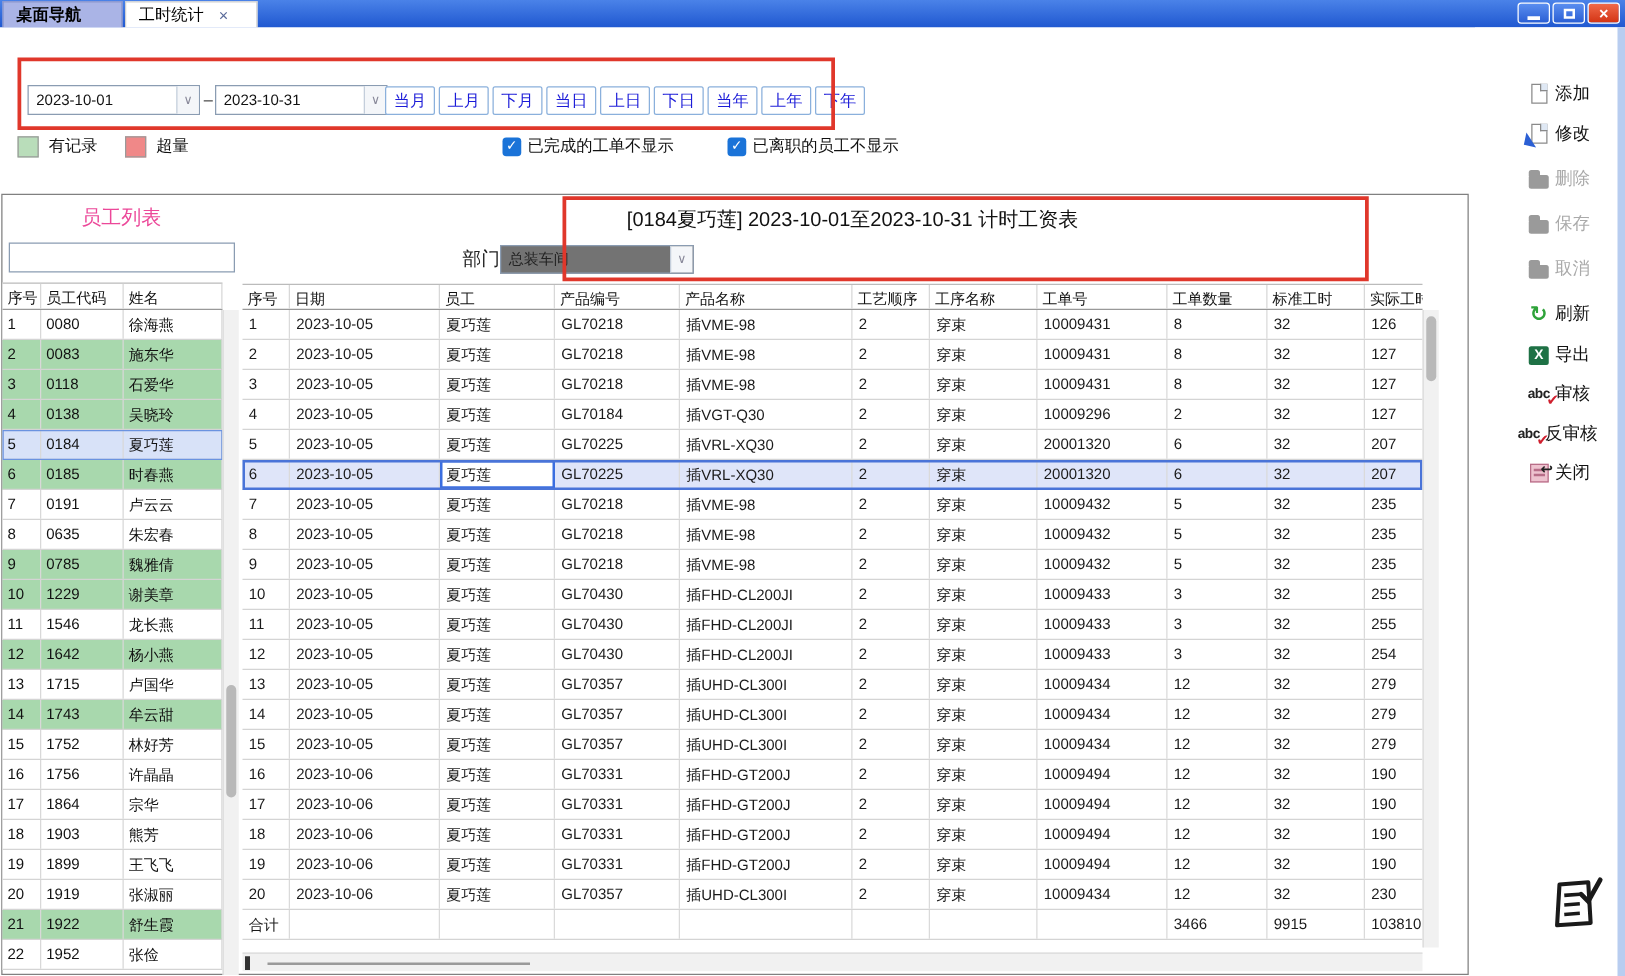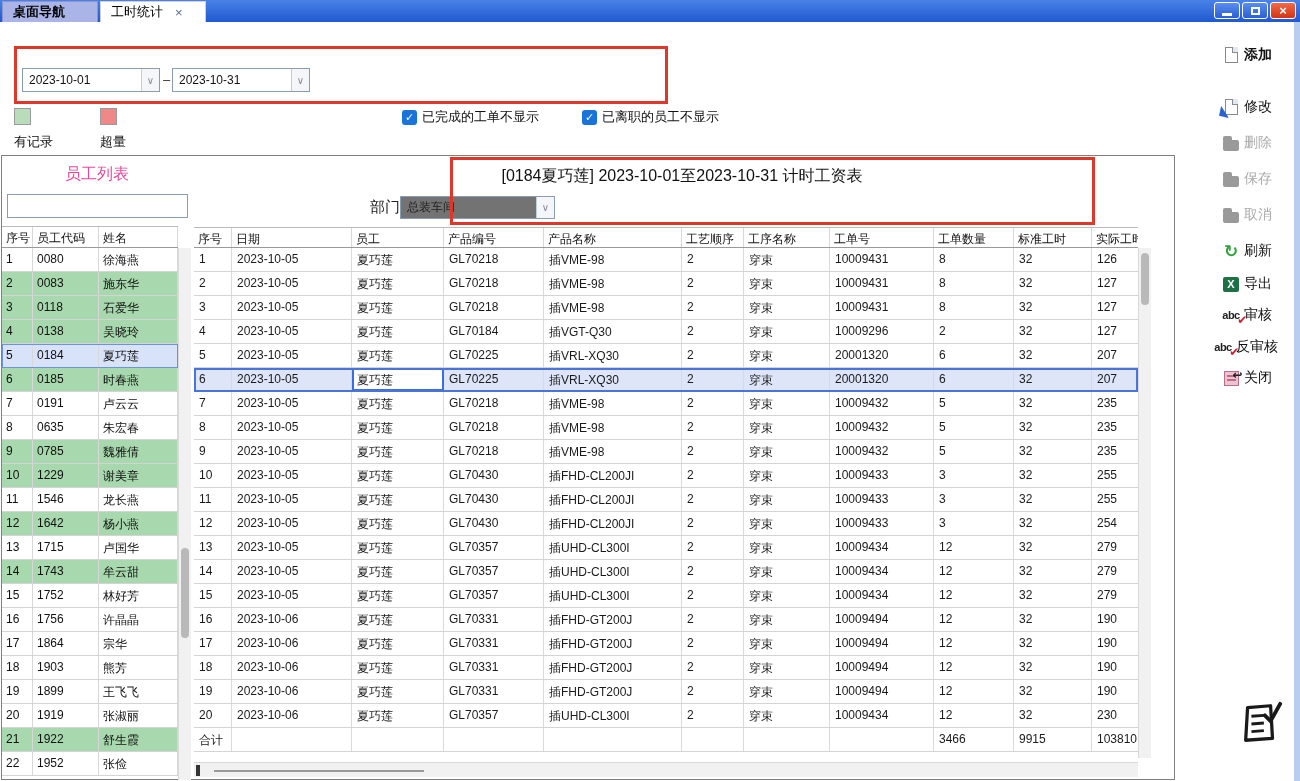--- a/index.html
+++ b/index.html
@@ -34,21 +34,21 @@
   .combo { position:absolute; height:24px; background:#fff; border:1px solid #8a9cb2; display:flex; align-items:center; font-size:12px; }
   .combo .val { flex:1; padding:0 6px; color:#111; }
   .combo .arrow { width:18px; height:100%; border-left:1px solid #c4cedb; background:#f4f6f9; color:#889; font-size:10px; display:flex; align-items:center; justify-content:center; }
   .date-dash { position:absolute; left:163px; top:50px; font-size:13px; color:#333; }
   .quick-btns { position:absolute; left:308px; top:47px; display:flex; gap:3px; }
   .qbtn { height:23px; padding:0 6px; background:#fff; border:1px solid #8ab0dc; border-radius:2px;
     color:#1b1bd8; font-size:13px; font-family:inherit; cursor:pointer; }
 
   
   .legend-row { position:absolute; left:0; top:86px; width:1175px; height:24px; font-size:13px; color:#111; }
-  .legend-item { position:absolute; display:flex; align-items:flex-start; gap:8px;flex-direction:column; }
+  .legend-item { position:absolute; display:flex; align-items:center; gap:8px; }
   .swatch { width:17px; height:17px; border:1px solid #9a9a9a; }
   .chk-item { position:absolute; display:flex; align-items:center; gap:5px; }
   .chkbox { width:15px; height:15px; background:#1a73d8; border-radius:3px; color:#fff; font-size:11px;
     display:flex; align-items:center; justify-content:center; line-height:1; }
 
   
   .main-panel { position:absolute; left:1px; top:133px; width:1174px; height:625px; border:1px solid #808080; background:#fff; }
 
   
   .emp-title { position:absolute; left:0; top:8px; width:190px; text-align:center; font-size:16px; color:#ec4899; }
@@ -138,20 +138,31 @@
 
     <div class="combo" style="left:22px; top:46px; width:138px;">
       <span class="val">2023-10-01</span>
       <span class="arrow">∨</span>
     </div>
     <span class="date-dash">–</span>
     <div class="combo" style="left:172px; top:46px; width:138px;">
       <span class="val">2023-10-31</span>
       <span class="arrow">∨</span>
     </div>
+    <div class="quick-btns" id="quickButtons">
+        <button class="qbtn">当月</button>
+        <button class="qbtn">上月</button>
+        <button class="qbtn">下月</button>
+        <button class="qbtn">当日</button>
+        <button class="qbtn">上日</button>
+        <button class="qbtn">下日</button>
+        <button class="qbtn">当年</button>
+        <button class="qbtn">上年</button>
+        <button class="qbtn">下年</button>
+      </div>
 
     <div class="legend-row">
       <div class="legend-item" style="left:14px;">
         <span class="swatch" style="background: rgb(185, 221, 186);"></span>
         <span>有记录</span>
       </div>
       <div class="legend-item" style="left:100px;">
         <span class="swatch" style="background: rgb(240, 136, 136);"></span>
         <span>超量</span>
       </div>
@@ -596,21 +607,21 @@
     </div>
 
     <div class="sidebar" id="sideBar">
       <svg class="notes-icon" viewBox="0 0 48 48">
         <path d="M10 8 L34 6 L36 40 L8 42 Z" fill="none" stroke="#1a1a1a" stroke-width="3.4" stroke-linejoin="round"></path>
         <line x1="14" y1="17" x2="27" y2="16" stroke="#1a1a1a" stroke-width="3"></line>
         <line x1="14" y1="25" x2="27" y2="24" stroke="#1a1a1a" stroke-width="3"></line>
         <line x1="14" y1="33" x2="27" y2="32" stroke="#1a1a1a" stroke-width="3"></line>
         <path d="M28 16 L34 22 L44 4" fill="none" stroke="#1a1a1a" stroke-width="4" stroke-linecap="round"></path>
       </svg>
-    <div class="side-btn" style="top: 24px; font-weight: bold;">
+    <div class="side-btn" style="top: 44px;">
           <span class="icon16">
             <span class="pg"></span>
           </span>
           <span class="lbl">添加</span>
         </div>
         <div class="side-btn" style="top: 76px;">
           <span class="icon16">
             <span class="pg"></span>
             <span class="pen-blue"></span>
           </span>

